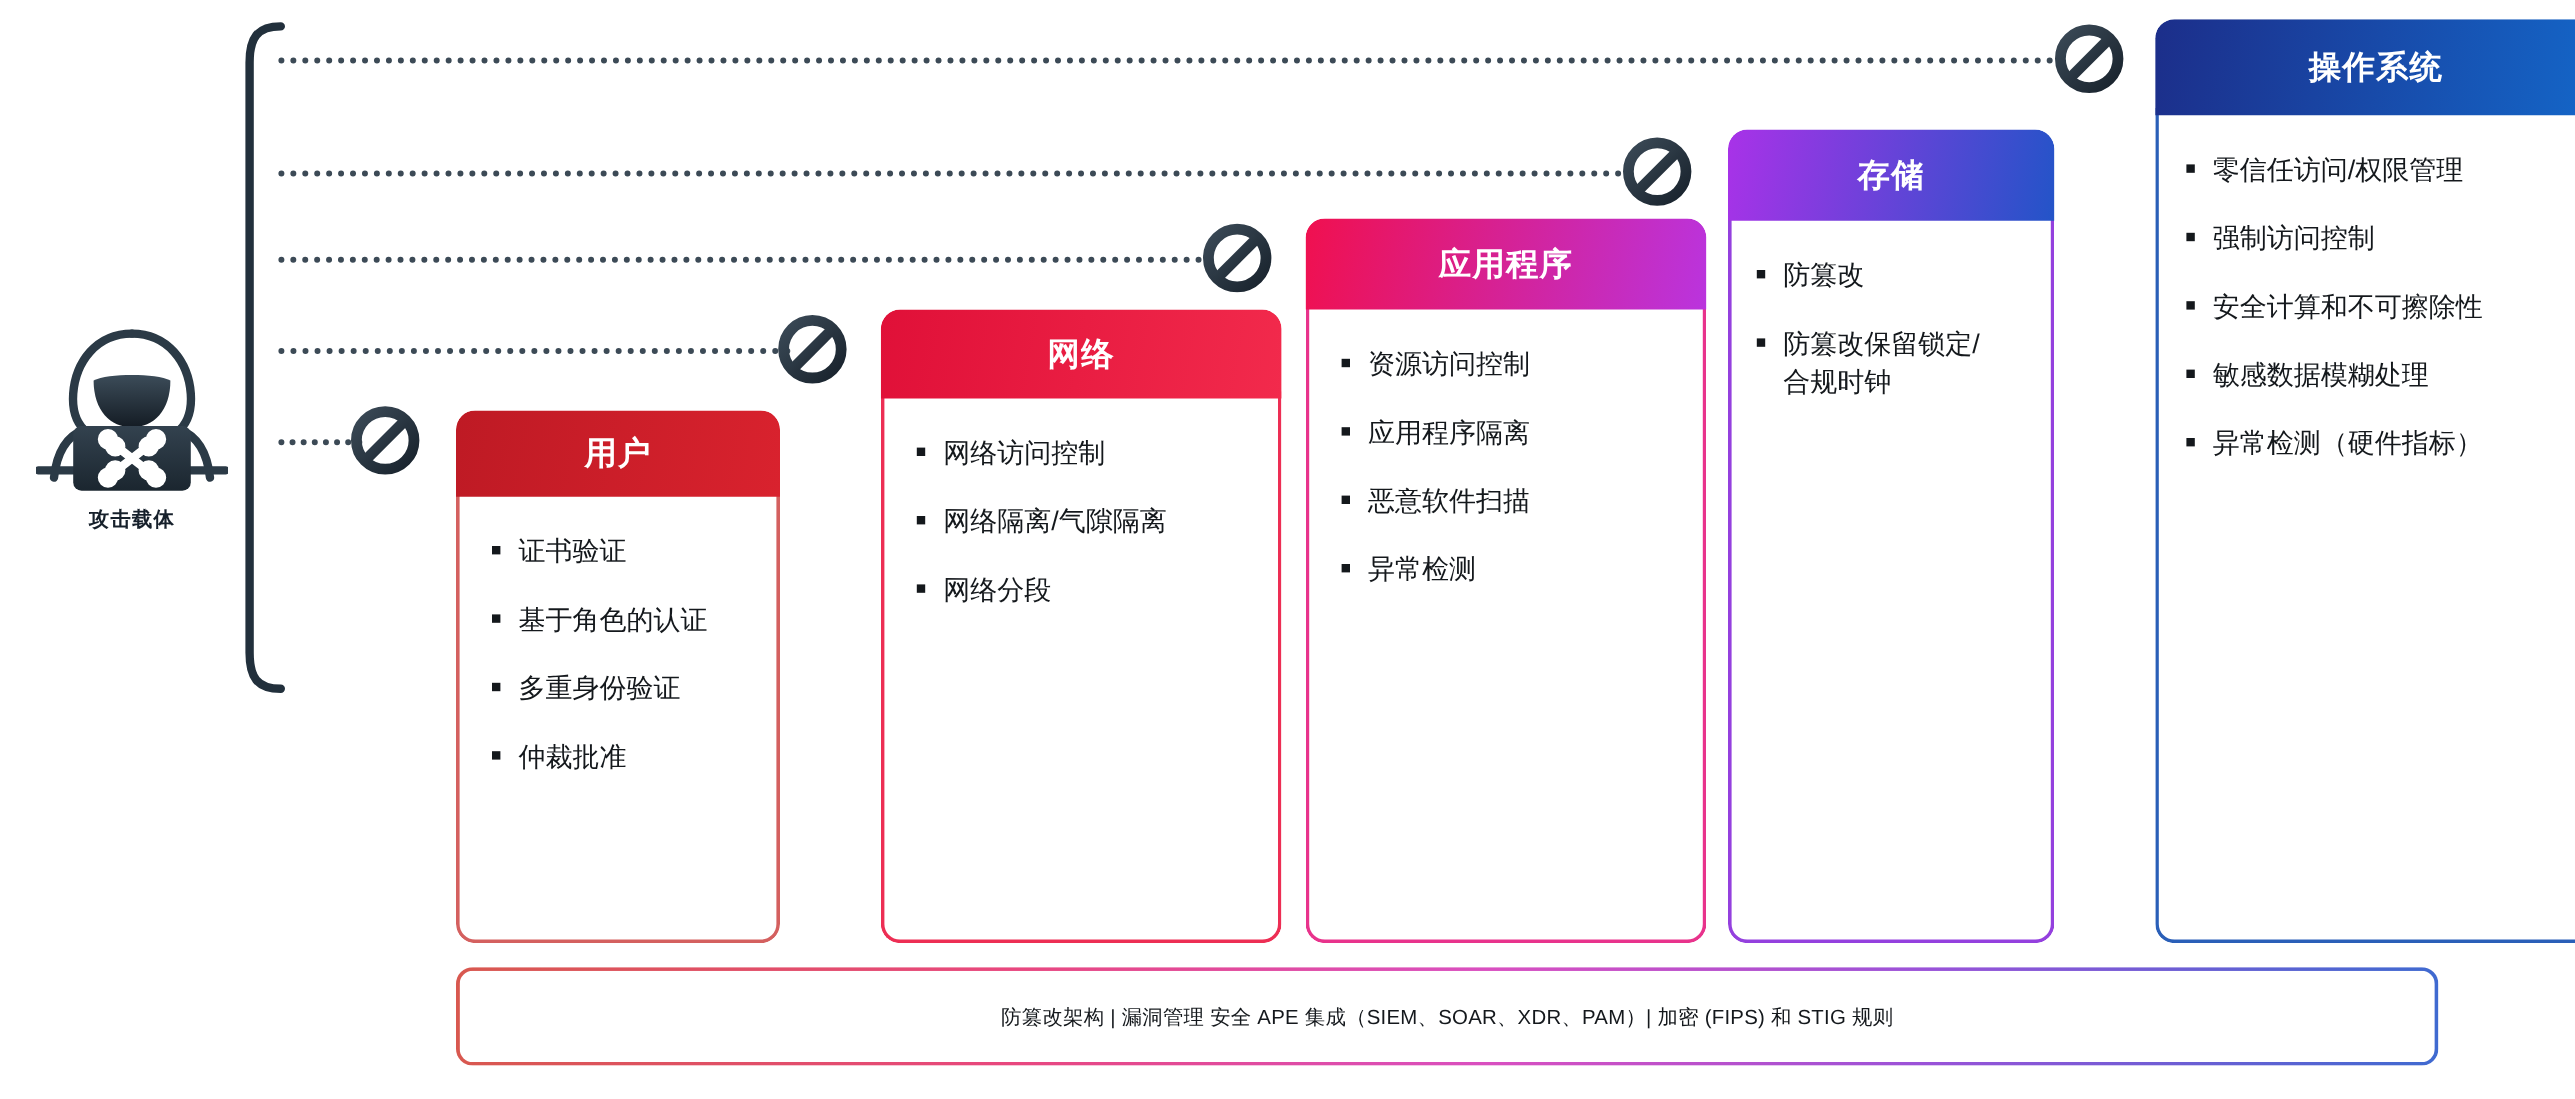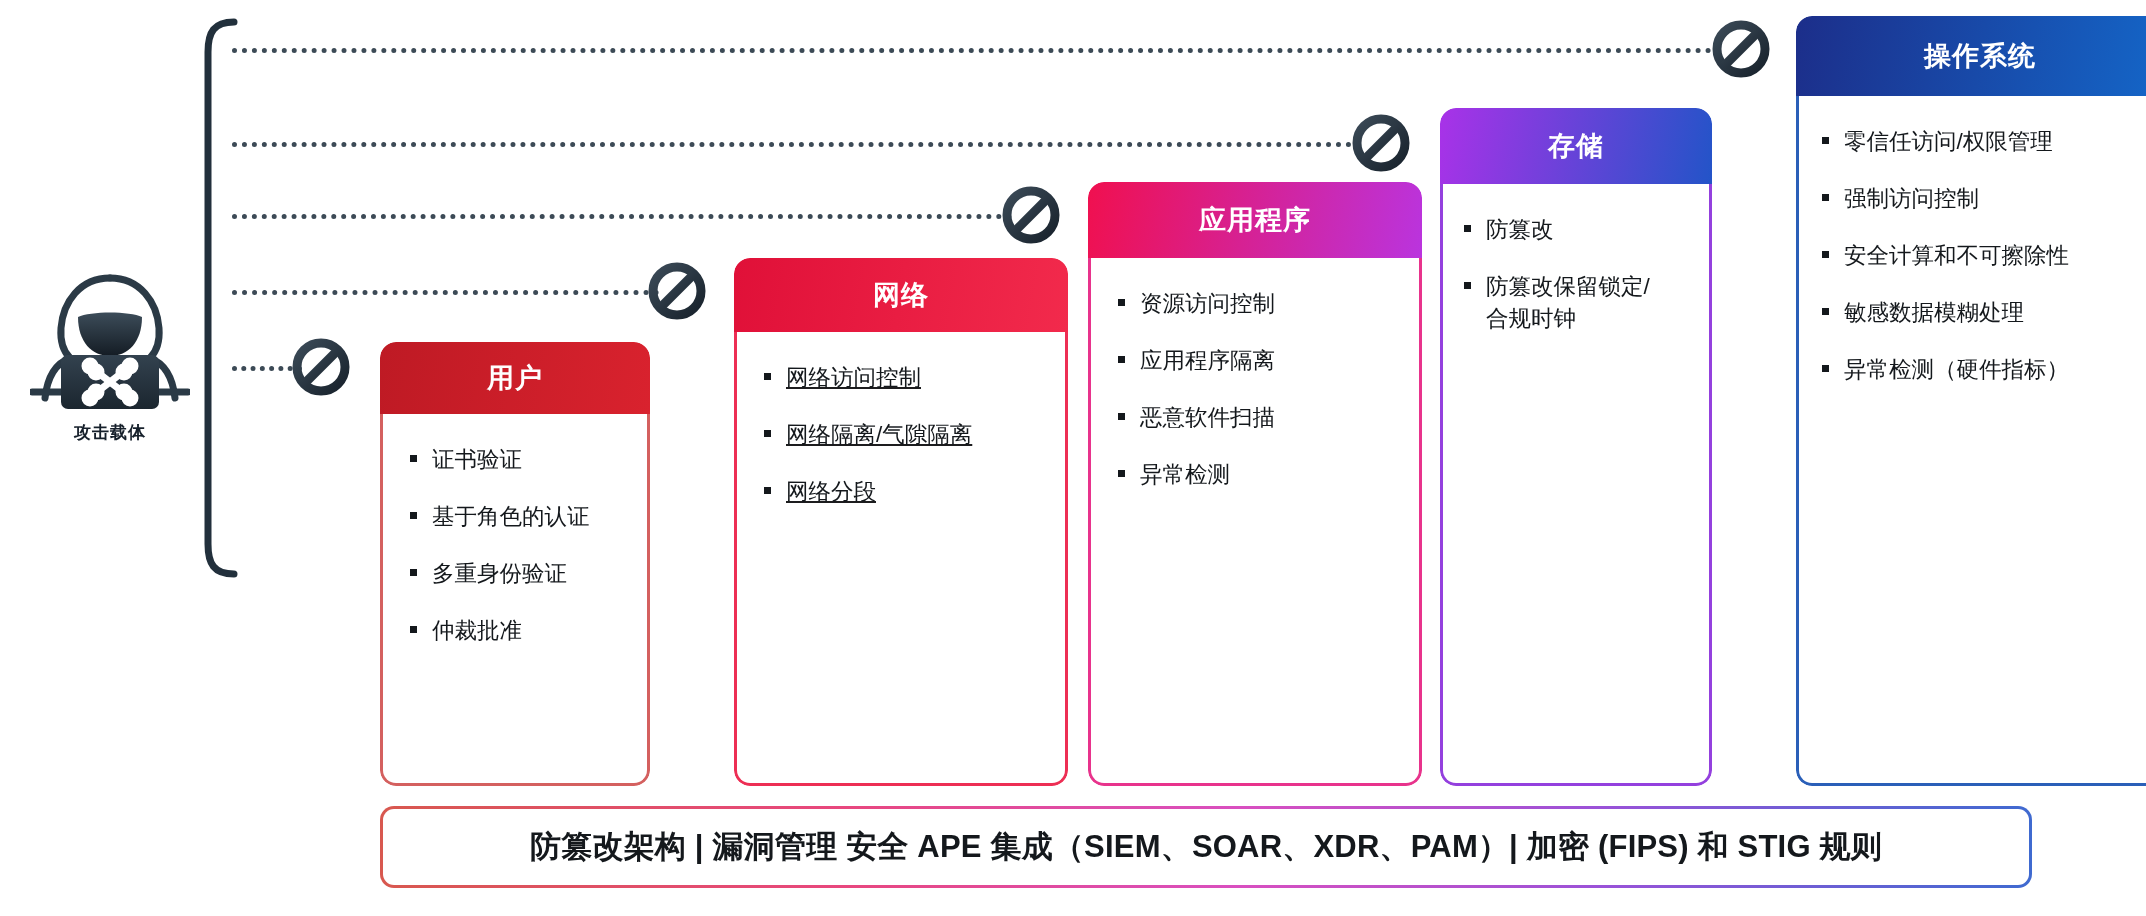--- a/index.html
+++ b/index.html
@@ -141,25 +141,24 @@
     justify-content: center;
     background: #ffffff;
     border: 3px solid transparent;
     background-image:
       linear-gradient(#fff, #fff),
       linear-gradient(90deg, #d8584f 0%, #e8477e 28%, #d94fc0 52%, #9a52d8 74%, #3f6ad0 100%);
     background-origin: border-box;
     background-clip: padding-box, border-box;
   }
   #footer-text {
-    font-size: 31px;
+    font-size: 17px;
     color: #14181c;
     white-space: nowrap;
     letter-spacing: 0.2px;
-    font-weight: bold;
   }
 </style>
 </head>
 <body>
 
 <div id="stage">
 
   <div id="attacker">
     <svg id="attacker-icon" viewBox="0 0 160 145">
       <defs>
@@ -249,21 +248,21 @@
       <li>多重身份验证</li>
       <li>仲裁批准</li>
     </ul>
   </div>
 
   <div class="card" style="left:734px; top:258px; width:334px; height:528px;">
     <div class="card-body-wrap" style="top:68px; border-color:#ED2E54;"></div>
     <div class="card-header" style="height:74px; background:linear-gradient(100deg,#E01038 0%,#F22A4C 100%);">
       <span>网络</span>
     </div>
-    <ul class="card-list" style="position:relative; z-index:3;text-decoration:underline;">
+    <ul class="card-list" style="position:relative; z-index:3;">
       <li>网络访问控制</li>
       <li>网络隔离/气隙隔离</li>
       <li>网络分段</li>
     </ul>
   </div>
 
   <div class="card" style="left:1088px; top:182px; width:334px; height:604px;">
     <div class="card-body-wrap" style="top:70px; border-color:#E8338C;"></div>
     <div class="card-header" style="height:76px; background:linear-gradient(100deg,#F0104F 0%,#BA34DE 100%);">
       <span>应用程序</span>

